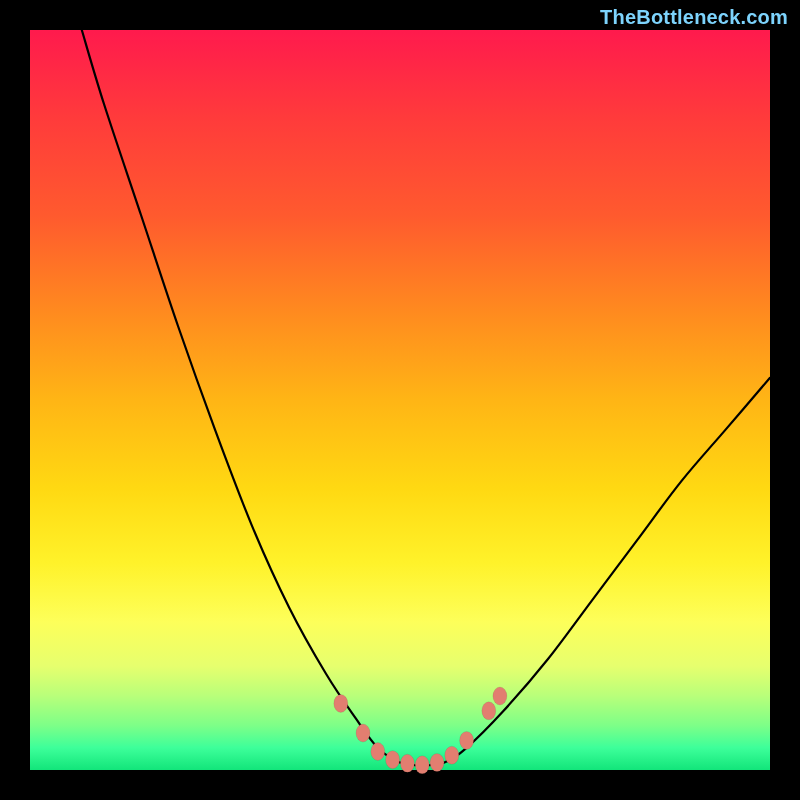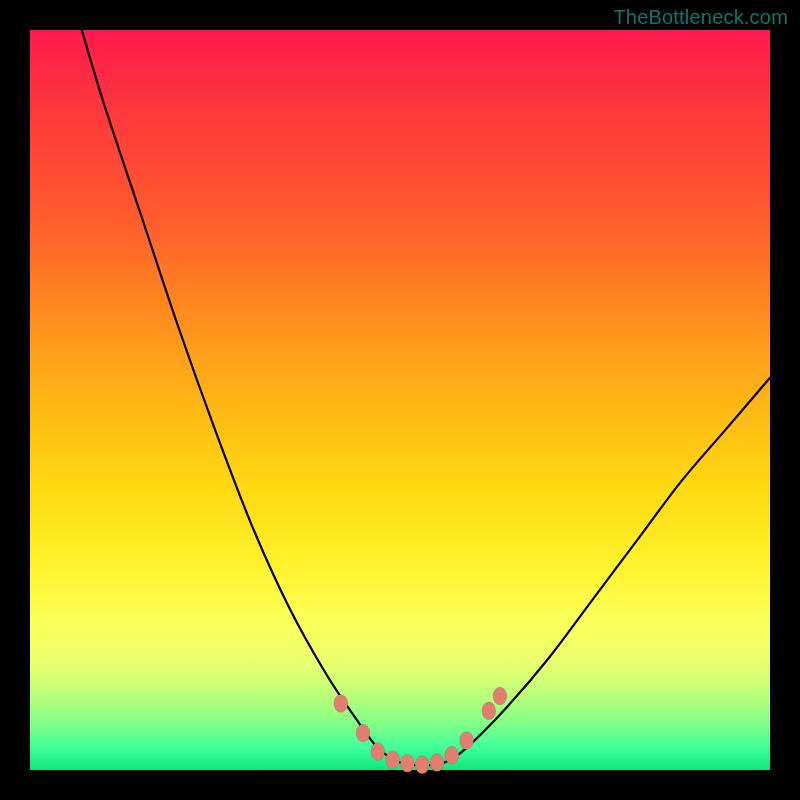--- a/index.html
+++ b/index.html
@@ -56,23 +56,23 @@
   }
   .marker {
     fill: #e27e70;
     stroke: rgba(0,0,0,0.15);
     stroke-width: 0.5;
   }
   .watermark {
     position: absolute;
     top: 6px;
     right: 12px;
-    color: #0f766e;
+    color: #7dd3fc;
     font-size: 20px;
-    font-weight: 400;
+    font-weight: 700;
     letter-spacing: 0.2px;
     user-select: none;
   }
 </style>
 </head>
 <body>
 
 <div class="frame">
 
   <div class="watermark">TheBottleneck.com</div>

